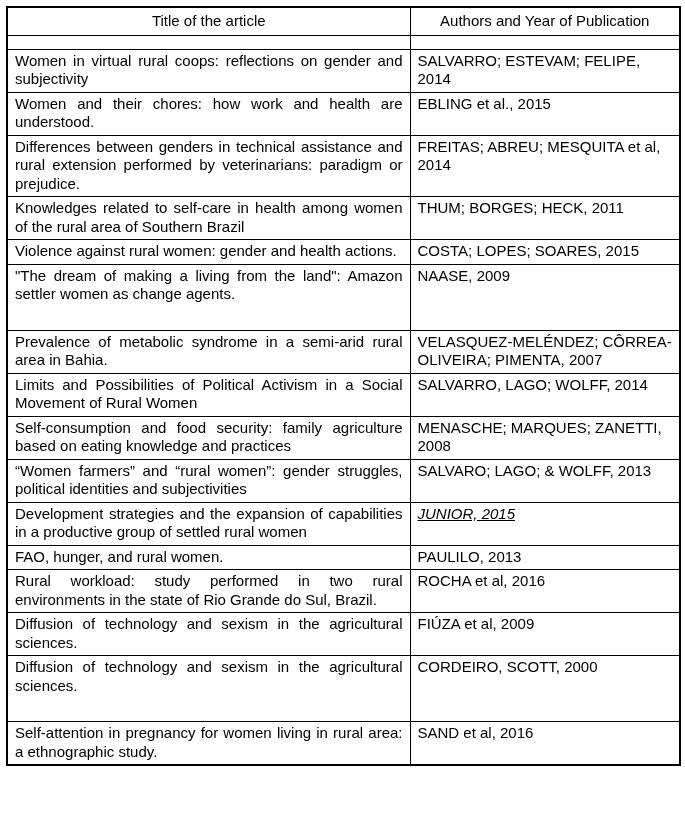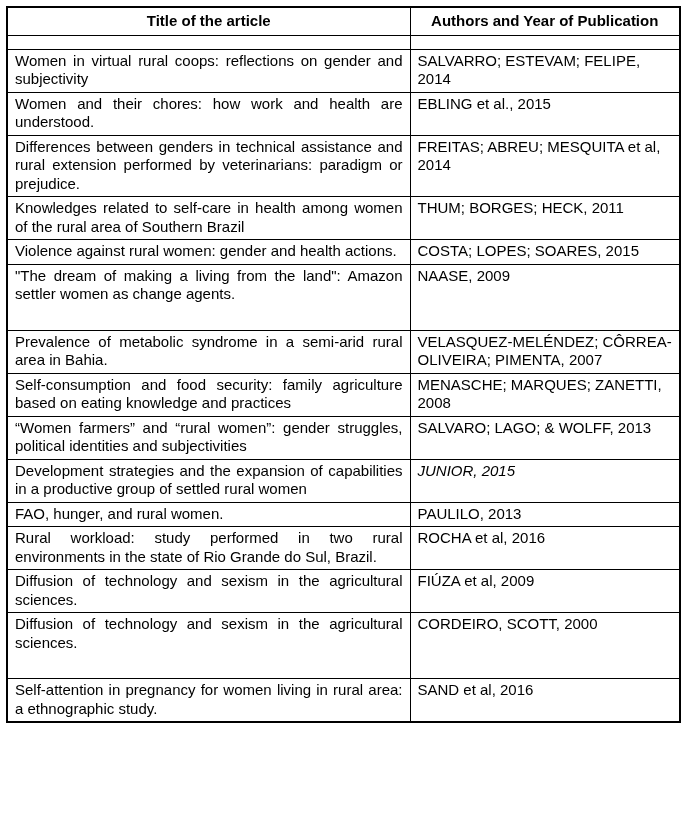--- a/index.html
+++ b/index.html
@@ -28,34 +28,35 @@
   table.articles col.c-title   { width: 403px; }
   table.articles col.c-authors { width: 270px; }
   table.articles th,
   table.articles td {
     border: 1px solid #000000;
     vertical-align: top;
     padding: 2px 7px 3px 7px;
     overflow: hidden;
   }
   table.articles th {
-    font-weight: bold;
+    font-weight: normal;
     text-align: center;
     padding-top: 4px;
     padding-bottom: 4px;
   }
   td.title-cell {
     text-align: justify;
     margin-left: 12px;
   }
   td.authors-cell {
     text-align: left;
   }
   td.authors-cell.italic {
     font-style: italic;
+    text-decoration: underline;
   }
   tr.spacer td {
     height: 13px;
     padding: 0;
   }
   tr.extra-space td {
     padding-bottom: 26px;
   }
 </style>
 </head>
@@ -100,20 +101,24 @@
         </tr>
         <tr class="extra-space">
           <td class="title-cell">"The dream of making a living from the land": Amazon settler women as change agents.</td>
           <td class="authors-cell">NAASE, 2009</td>
         </tr>
         <tr>
           <td class="title-cell">Prevalence of metabolic syndrome in a semi-arid rural area in Bahia.</td>
           <td class="authors-cell">VELASQUEZ-MELÉNDEZ; CÔRREA-OLIVEIRA; PIMENTA, 2007</td>
         </tr>
         <tr>
+          <td class="title-cell">Limits and Possibilities of Political Activism in a Social Movement of Rural Women</td>
+          <td class="authors-cell">SALVARRO, LAGO; WOLFF, 2014</td>
+        </tr>
+        <tr>
           <td class="title-cell">Self-consumption and food security: family agriculture based on eating knowledge and practices</td>
           <td class="authors-cell">MENASCHE; MARQUES; ZANETTI, 2008</td>
         </tr>
         <tr>
           <td class="title-cell">“Women farmers” and “rural women”: gender struggles, political identities and subjectivities</td>
           <td class="authors-cell">SALVARO; LAGO; &amp; WOLFF, 2013</td>
         </tr>
         <tr>
           <td class="title-cell">Development strategies and the expansion of capabilities in a productive group of settled rural women</td>
           <td class="authors-cell italic">JUNIOR, 2015</td>

